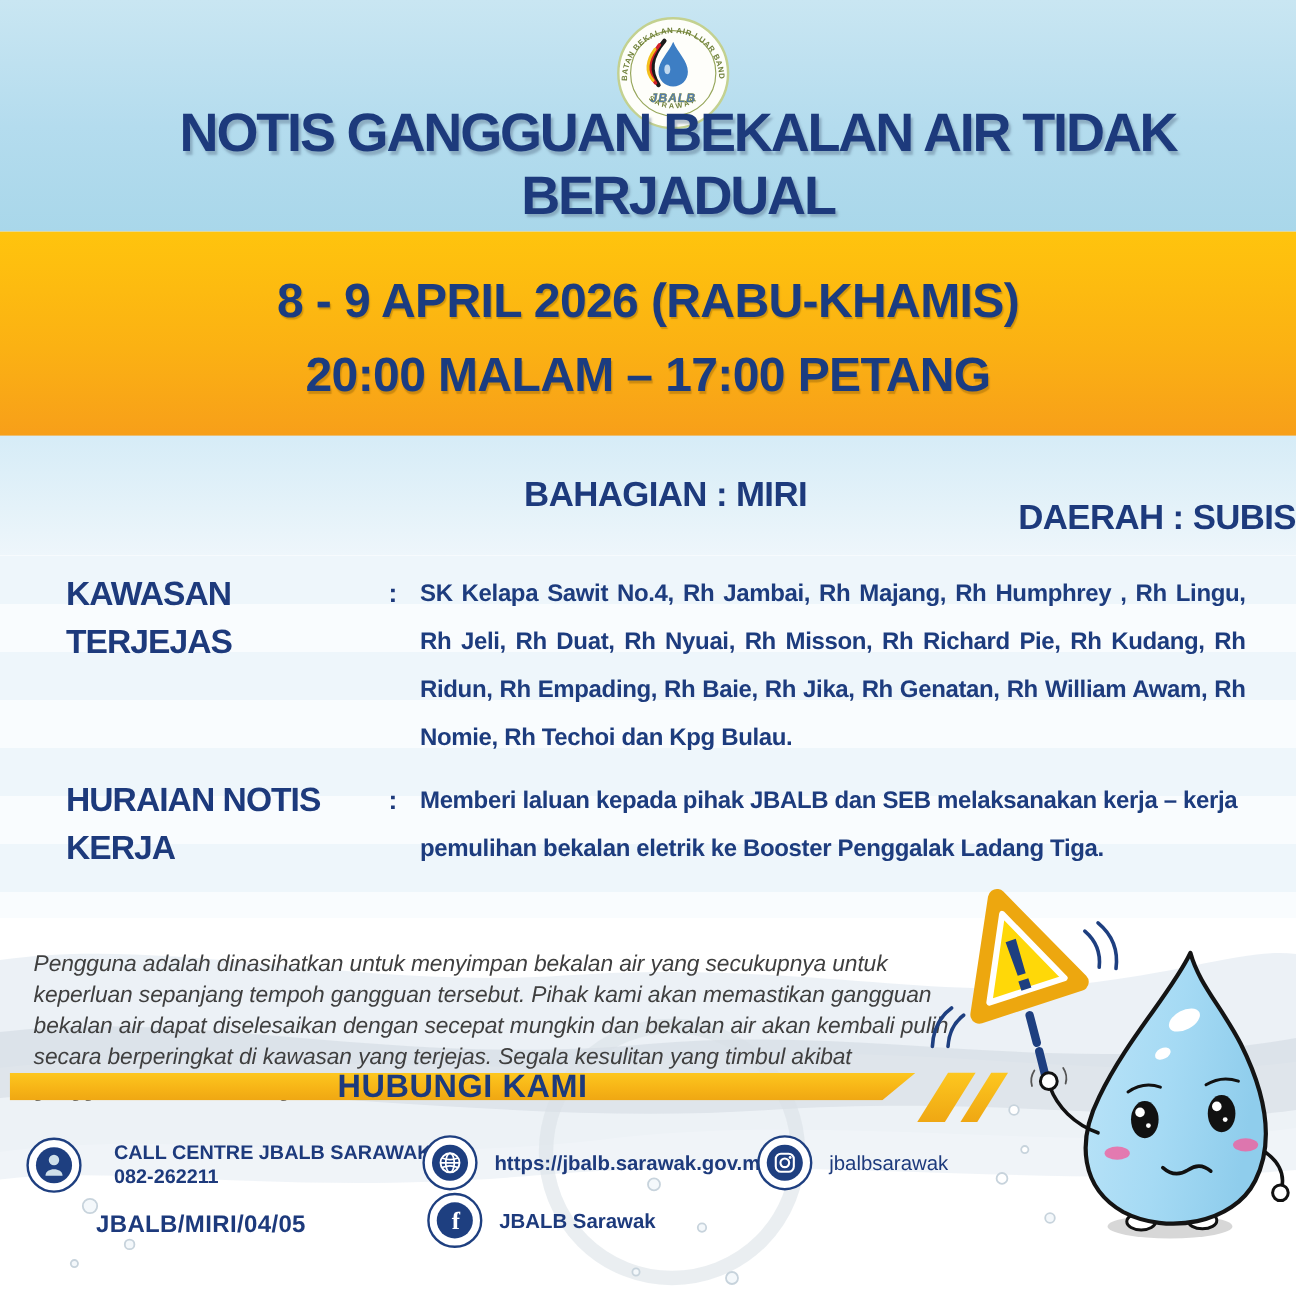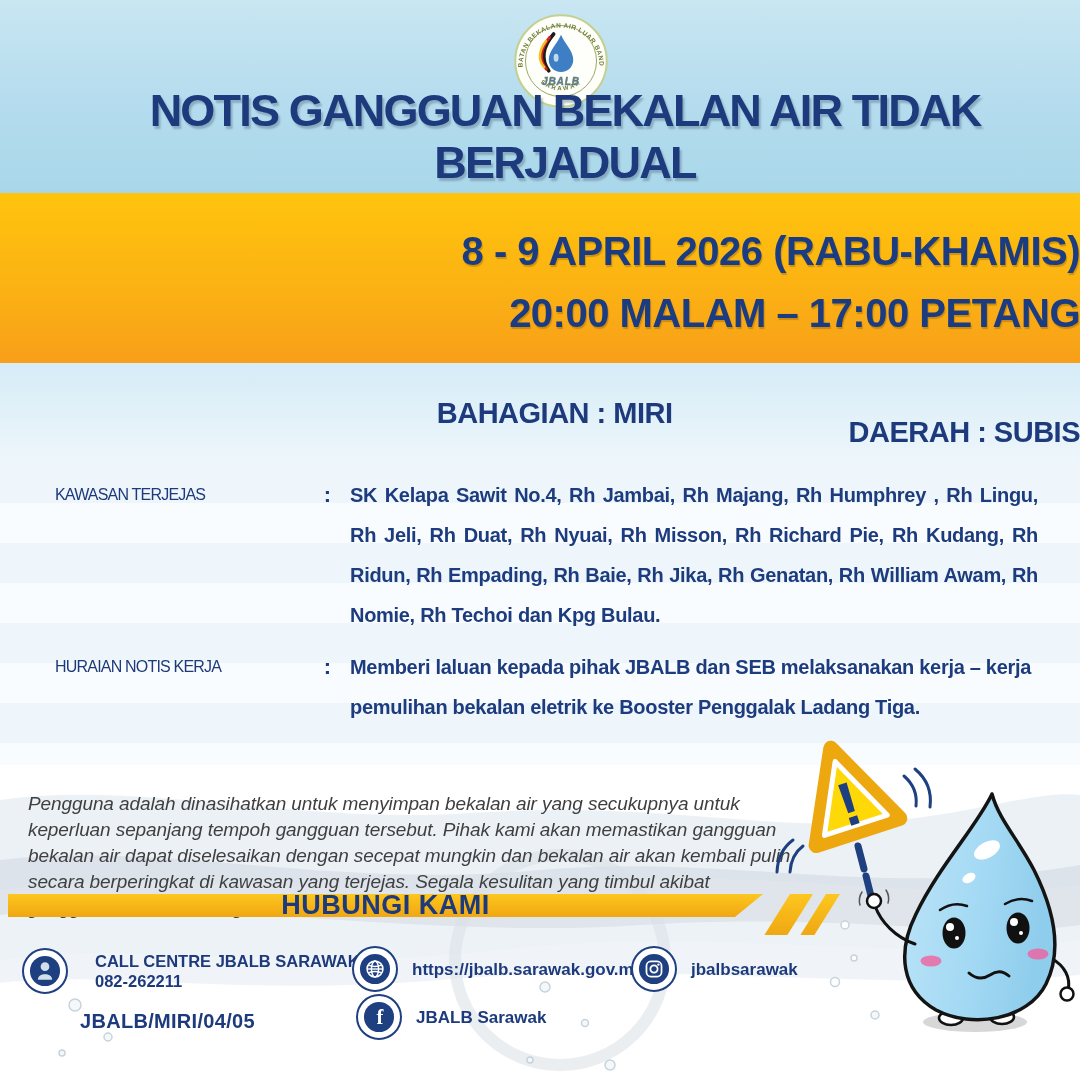--- a/index.html
+++ b/index.html
@@ -16,40 +16,40 @@
             fill:#70803a;letter-spacing:2.4px;}
   .logo-acronym{font-family:"Liberation Sans",sans-serif;font-size:12.5px;font-weight:bold;
             font-style:italic;fill:#4c79c0;stroke:#75853e;stroke-width:0.5px;letter-spacing:1px;}
   .title{position:absolute;left:0;bottom:4px;width:1080px;margin:0;text-align:center;
          font-size:45px;font-weight:bold;letter-spacing:-1.8px;color:#1d3a7c;
          text-shadow:2px 3px 2px rgba(90,115,140,0.45);padding-left:25px;}
 
   
   .banner{position:absolute;left:0;top:193px;width:1080px;height:178px;
           background:linear-gradient(180deg,#ffc40d 0%,#fbb113 55%,#f79d1a 100%);
-          display:flex;flex-direction:column;justify-content:center;align-items:flex-end;}
+          display:flex;flex-direction:column;justify-content:center;align-items:center;}
   .banner-line{font-size:40px;font-weight:bold;letter-spacing:-0.5px;color:#1b3c80;
                line-height:62px;text-shadow:1px 2px 1px rgba(120,80,0,0.35);}
 
   
   .loc-section{position:absolute;left:0;top:363px;width:1080px;height:100px;
                background:linear-gradient(180deg,#d6ecf7 0%,#e4f2f9 60%,#eef6fb 100%);
                display:flex;align-items:center;justify-content:flex-end;}
   .loc-section span{font-size:29px;font-weight:bold;color:#1d3a7c;letter-spacing:-0.5px;}
   .loc-bahagian{margin-left:170px;}
   .loc-daerah{margin-left:176px;margin-top:38px;}
 
   
   .details{position:absolute;left:0;top:463px;width:1080px;height:302px;
            background:repeating-linear-gradient(180deg,#eef6fb 0px,#eef6fb 40px,#f9fcfe 40px,#f9fcfe 80px);}
   .detail-row{display:grid;grid-template-columns:250px 45px 1fr;
               padding-left:55px;padding-right:42px;align-items:start;}
   .row-kawasan{margin-top:12px;}
   .row-huraian{margin-top:12px;}
-  .detail-label{font-size:16px;font-weight:normal;color:#1d3a7c;letter-spacing:-0.8px;line-height:40px;}
+  .detail-label{font-size:28px;font-weight:bold;color:#1d3a7c;letter-spacing:-0.8px;line-height:40px;}
   .detail-colon{font-size:22px;font-weight:bold;color:#1d3a7c;text-align:center;line-height:40px;}
   .detail-text{font-size:20px;font-weight:bold;color:#1d3c7e;line-height:40px;letter-spacing:-0.3px;}
   .justify{text-align:justify;}
 
   
   .footer{position:absolute;left:0;top:765px;width:1080px;height:315px;background:#ffffff;}
   .water-bg{position:absolute;left:0;top:0;width:1080px;height:315px;z-index:0;}
   .advisory{position:absolute;left:28px;top:26px;width:765px;margin:0;z-index:2;
             font-size:19px;font-style:italic;color:#3f3f3f;line-height:26px;letter-spacing:-0.1px;}
   .gold-bar{position:absolute;left:8px;top:129px;width:755px;height:23px;z-index:3;
@@ -67,21 +67,21 @@
                 background:#fff;z-index:2;}
   .contact-icon svg{width:38px;height:38px;}
   .ic-person{left:22px;top:183px;}
   .ic-globe{left:352px;top:181px;}
   .ic-fb{left:356px;top:229px;}
   .ic-ig{left:631px;top:181px;}
   .cc-text{position:absolute;left:95px;top:186px;z-index:2;}
   .cc-text div{font-size:16.5px;font-weight:bold;color:#1d3a7c;line-height:20px;}
   .url-text{position:absolute;left:412px;top:195px;z-index:2;font-size:17px;font-weight:bold;color:#1d3a7c;}
   .fb-text{position:absolute;left:416px;top:243px;z-index:2;font-size:17px;font-weight:bold;color:#1d3a7c;}
-  .ig-text{position:absolute;left:691px;top:195px;z-index:2;font-size:17px;font-weight:bold;color:#1d3a7c;}
+  .ig-text{position:absolute;left:691px;top:195px;z-index:2;font-size:17px;font-weight:normal;color:#1d3a7c;}
   .ref{position:absolute;left:80px;top:245px;z-index:2;font-size:20px;font-weight:bold;
        color:#1d3a7c;letter-spacing:0.3px;}
 
   .mascot{position:absolute;right:0;top:-45px;width:305px;height:320px;z-index:4;}
   .excl{font-family:"Liberation Sans",sans-serif;font-size:62px;font-weight:bold;fill:#1e3f80;}
 </style>
 </head>
 <body>
 
 <div class="poster">

